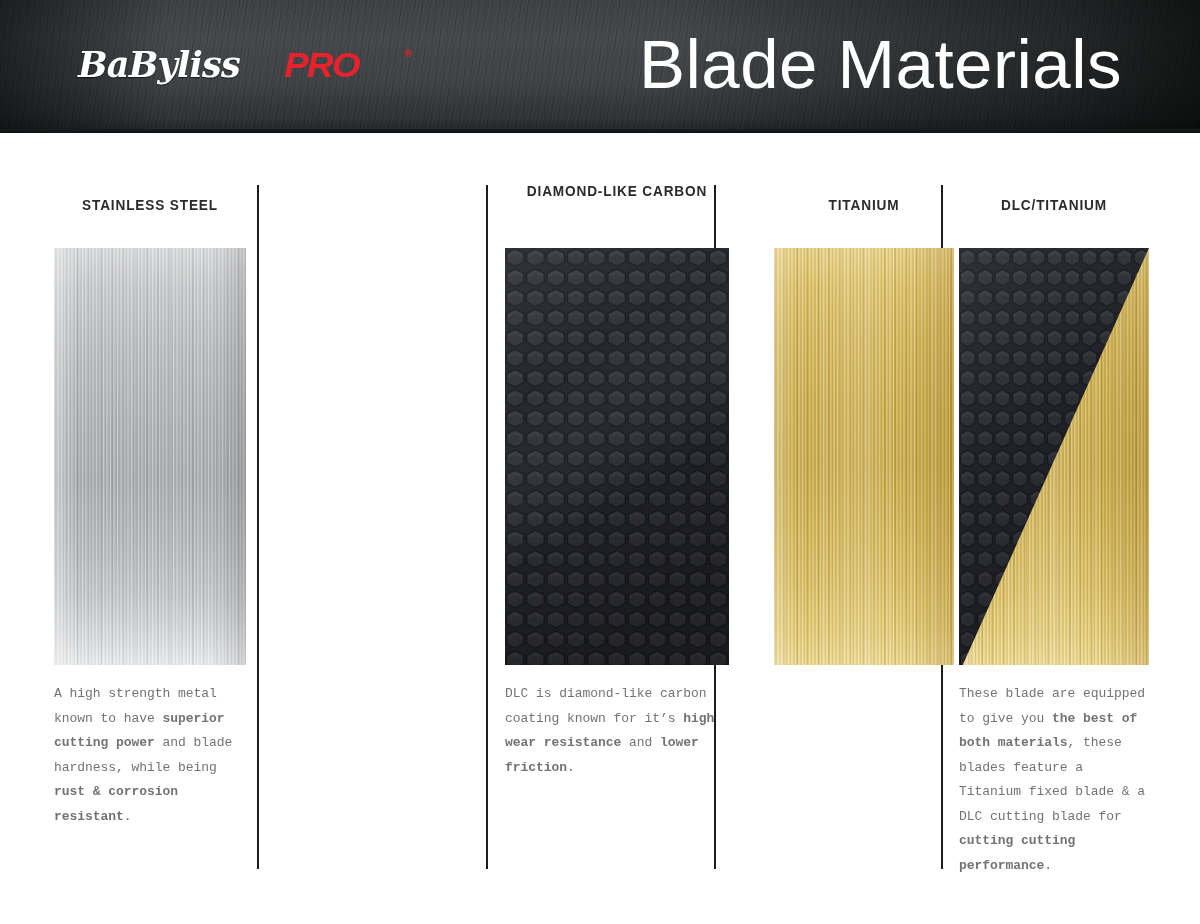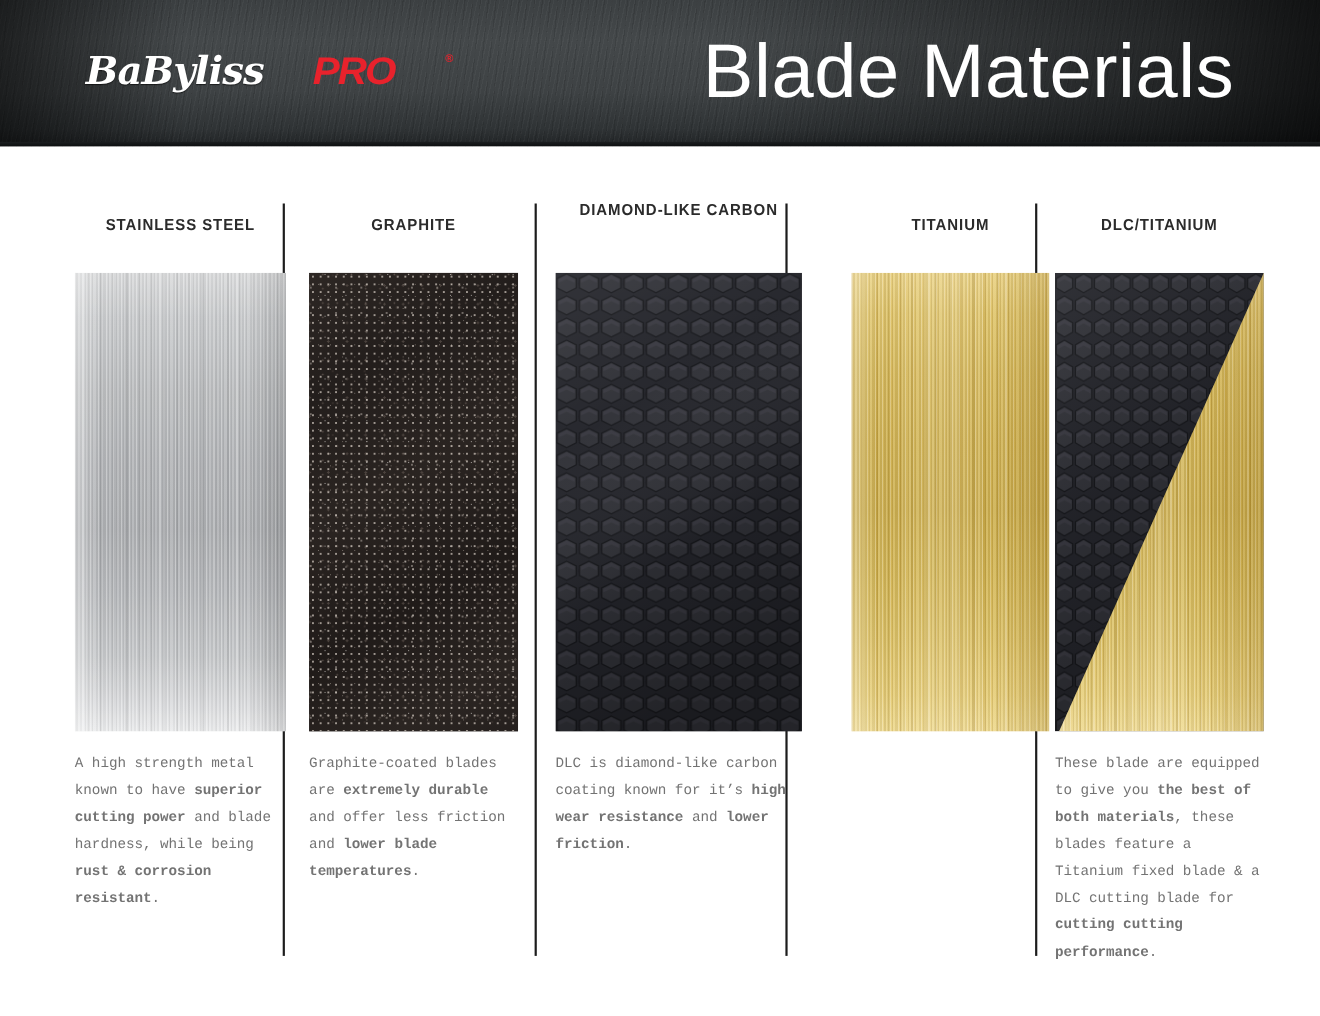--- a/index.html
+++ b/index.html
@@ -200,35 +200,28 @@
     <div class="header-title">Blade Materials</div>
   </div>
 
   <div class="columns">
 
     <div class="divider" style="left:257px;"></div>
     <div class="divider" style="left:486px;"></div>
     <div class="divider" style="left:714px;"></div>
     <div class="divider" style="left:941px;"></div>
 
-    <div class="col" style="left:68px; width:192px;">
+    <div class="col" style="left:54px; width:192px;">
       <div class="col-title">STAINLESS STEEL</div>
       <div class="swatch">
         <div class="tex-steel"></div>
       </div>
       <div class="desc">A high strength metal known to have <b>superior cutting power</b> and blade hardness, while being <b>rust &amp; corrosion resistant</b>.</div>
     </div>
 
-    <div class="col" style="left:281px; width:190px;">
-      <div class="col-title">GRAPHITE</div>
-      <div class="swatch">
-        <div class="tex-graphite"></div>
-      </div>
-      <div class="desc">Graphite-coated blades are <b>extremely durable</b> and offer less friction and <b>lower blade temperatures</b>.</div>
-    </div>
 
     <div class="col" style="left:505px; width:224px;">
       <div class="col-title" style="top:48px;">DIAMOND-LIKE CARBON</div>
       <div class="swatch">
         <div class="tex-hex">
           <svg class="hexsvg" viewBox="0 0 192 417" preserveAspectRatio="none">
             <defs>
               <pattern id="hexpat" width="17.4" height="20.1" patternUnits="userSpaceOnUse">
                 <rect width="17.4" height="20.1" fill="#23242a"></rect>
                 <path d="M8.7 0.9 L16.2 5.2 L16.2 13.9 L8.7 18.2 L1.2 13.9 L1.2 5.2 Z" fill="#303137" stroke="#15161a" stroke-width="1.1"></path>

